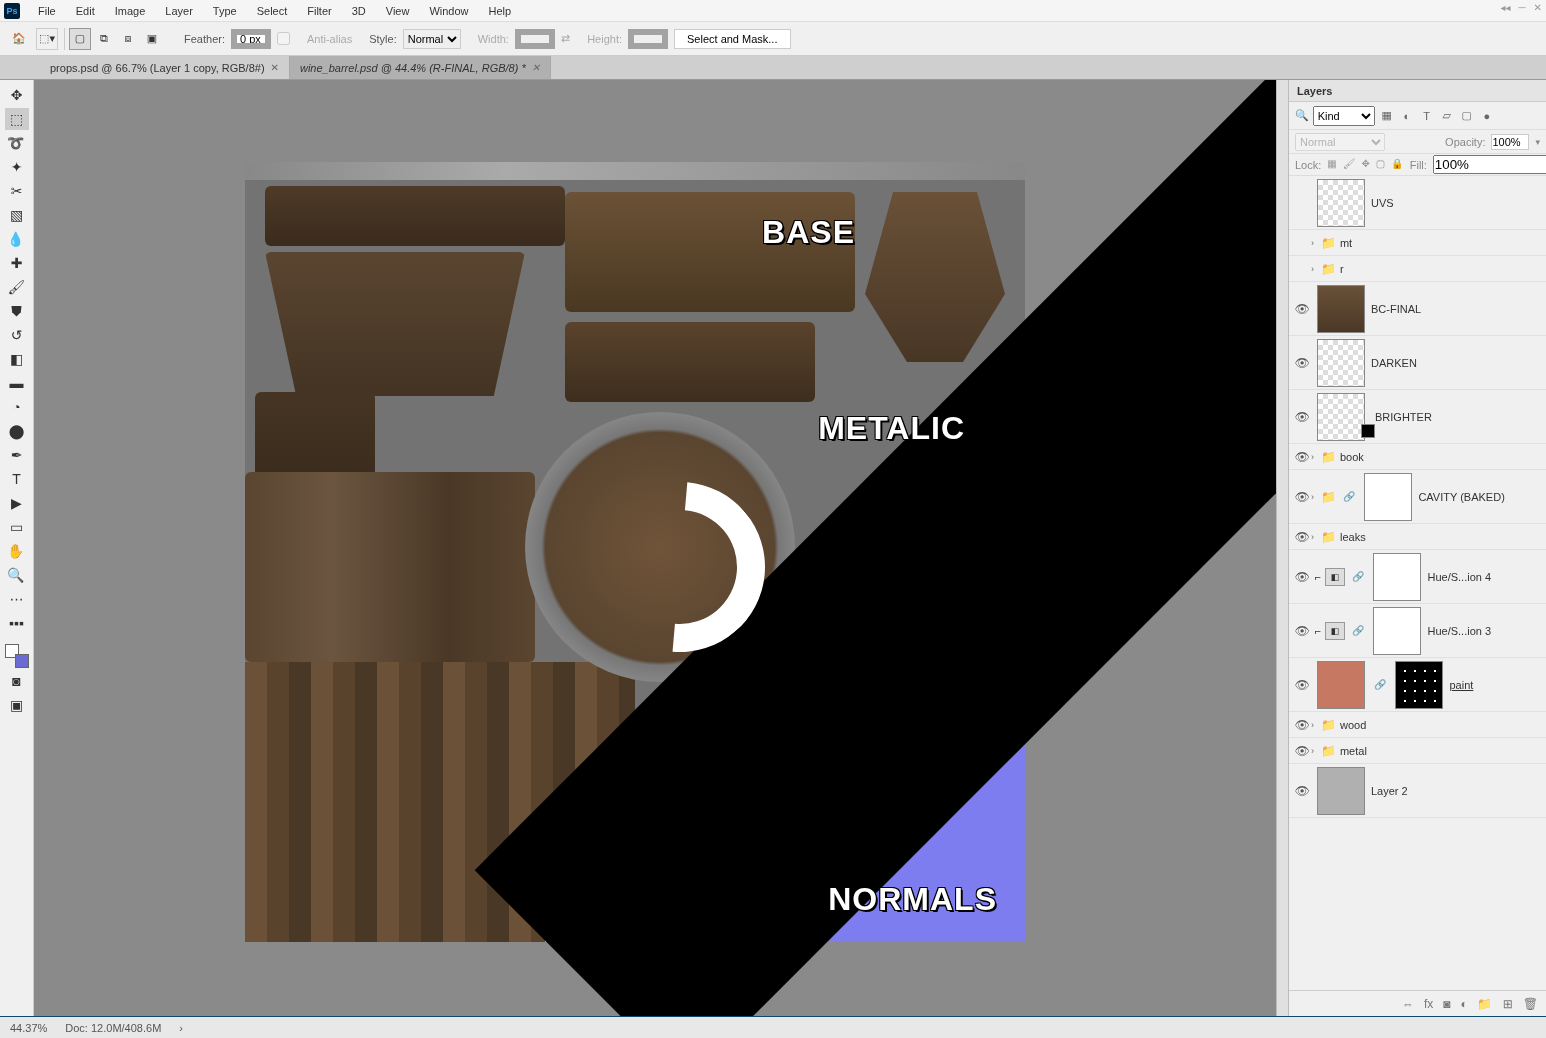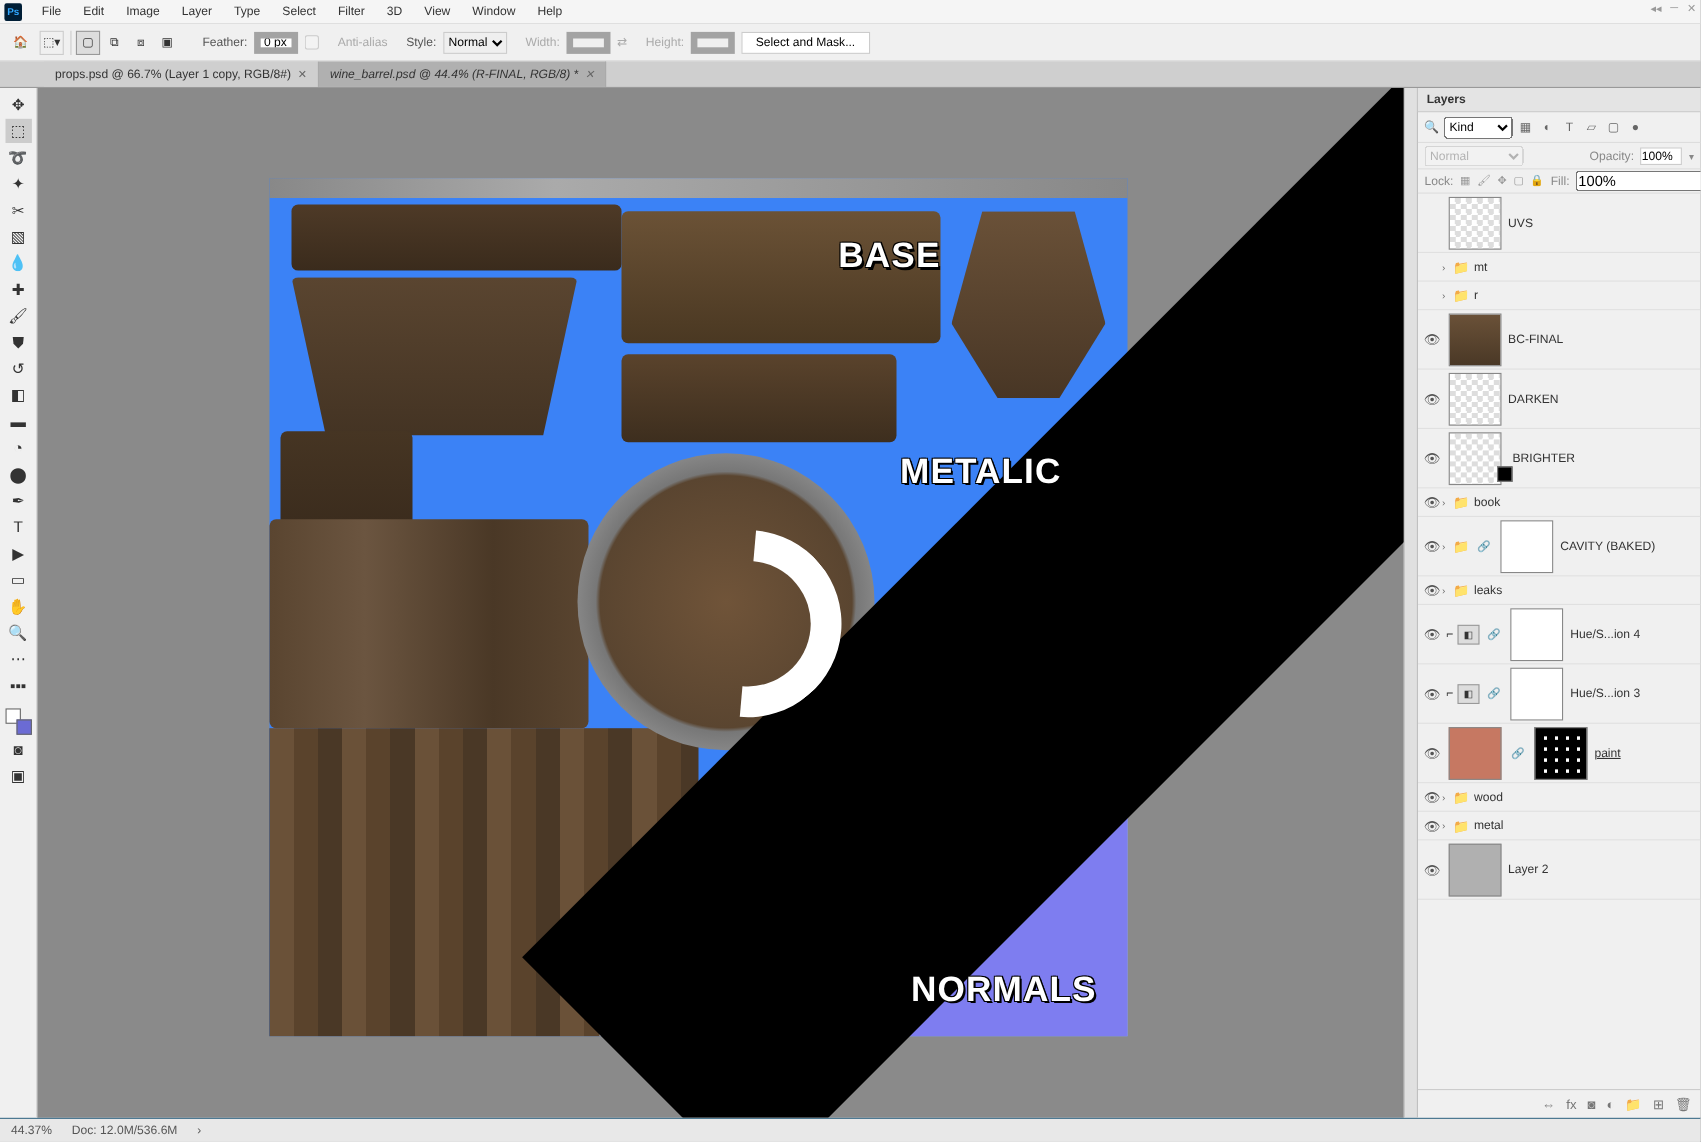--- a/index.html
+++ b/index.html
@@ -23,21 +23,21 @@
 .tabbar .tab.active{background:#b0b0b0;font-style:italic;}
 .tabbar .tab .x{font-size:10px;color:#666;}
 .main { display:flex; height: calc(100% - 22px - 34px - 24px - 22px);}
 .tools { width:34px; background:#f0f0f0; border-right:1px solid #ccc; display:flex;flex-direction:column;align-items:center;padding-top:4px;gap:2px;}
 .tools .tool{width:24px;height:22px;display:flex;align-items:center;justify-content:center;font-size:14px;color:#333;}
 .tools .tool.active{background:#ccc;}
 .tools .swatch{margin-top:8px;position:relative;width:24px;height:24px;}
 .tools .swatch .fg{position:absolute;width:14px;height:14px;background:#fff;border:1px solid #666;top:0;left:0;}
 .tools .swatch .bg{position:absolute;width:14px;height:14px;background:#6b6bd4;border:1px solid #666;bottom:0;right:0;}
 .canvas { flex:1; background:#8a8a8a; overflow:hidden; position:relative; display:flex;align-items:center;justify-content:center;}
-.doc { width:780px; height:780px; background:#3b82f6; position:relative; margin-left:-40px; margin-top:8px;text-align:right;}
+.doc { width:780px; height:780px; background:#737373; position:relative; margin-left:-40px; margin-top:8px;text-align:right;}
 .gray-top{position:absolute;top:0;left:0;right:0;height:18px;background:linear-gradient(90deg,#888,#aaa,#999,#888);}
 .piece{position:absolute;border-radius:6px;}
 .p1{left:20px;top:24px;width:300px;height:60px;background:linear-gradient(#4e3a27,#3a2b1c);}
 .p2{left:20px;top:90px;width:260px;height:180px;background:linear-gradient(#5a4530,#3e2f20);clip-path:polygon(0 0,100% 0,88% 80%,12% 80%);}
 .p3{left:320px;top:30px;width:290px;height:120px;background:linear-gradient(#6b5236,#4a3822);}
 .p4{left:320px;top:160px;width:250px;height:80px;background:linear-gradient(#5a432c,#3d2e1e);}
 .p5{left:10px;top:230px;width:120px;height:130px;background:linear-gradient(#463523,#35271a);}
 .p6{left:0;top:310px;width:290px;height:190px;background:linear-gradient(90deg,#5a4530 0%,#6b5540 30%,#4a3826 70%,#5a4530 100%);}
 .p7{left:620px;top:30px;width:140px;height:170px;background:linear-gradient(#6a5138,#483625);clip-path:polygon(20% 0,80% 0,100% 60%,70% 100%,30% 100%,0 60%);}
 .ring-outer{position:absolute;left:280px;top:250px;width:270px;height:270px;border-radius:50%;background:radial-gradient(circle,#705439 0%,#5a4530 60%,#777 62%,#888 72%,transparent 73%);}
@@ -327,15 +327,15 @@
       <span>◐</span>
       <span>📁</span>
       <span>⊞</span>
       <span>🗑</span>
     </div>
   </div>
 </div>
 
 <div class="status">
   <span>44.37%</span>
-  <span>Doc: 12.0M/536.6M</span>
+  <span>Doc: 12.0M/408.6M</span>
   <span>›</span>
 </div>
 
 </body></html>

